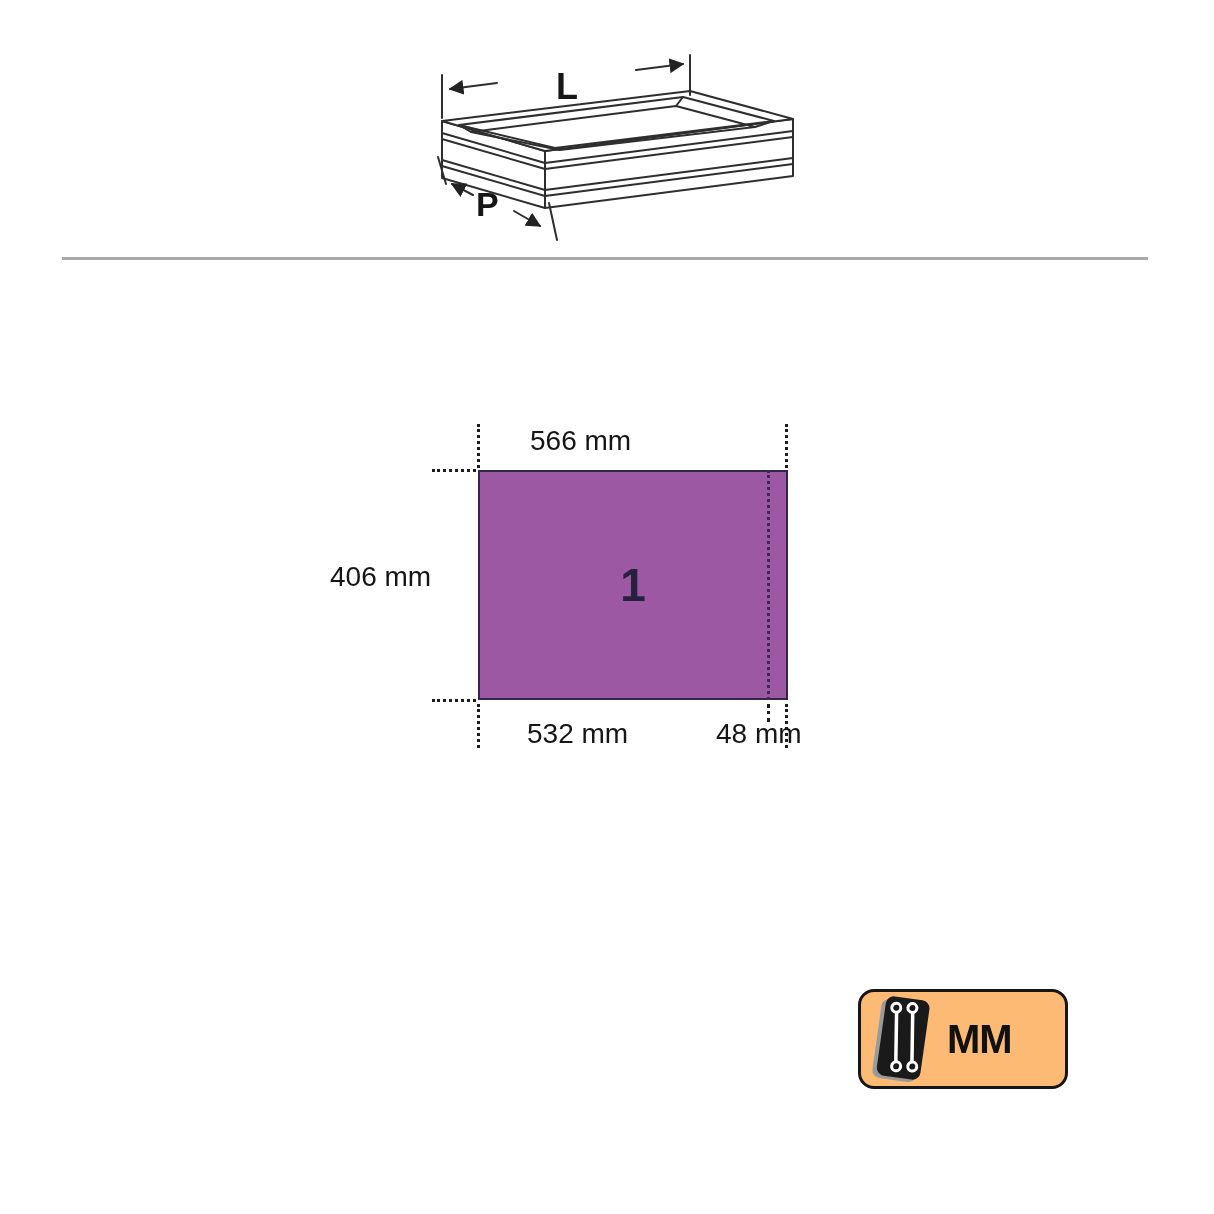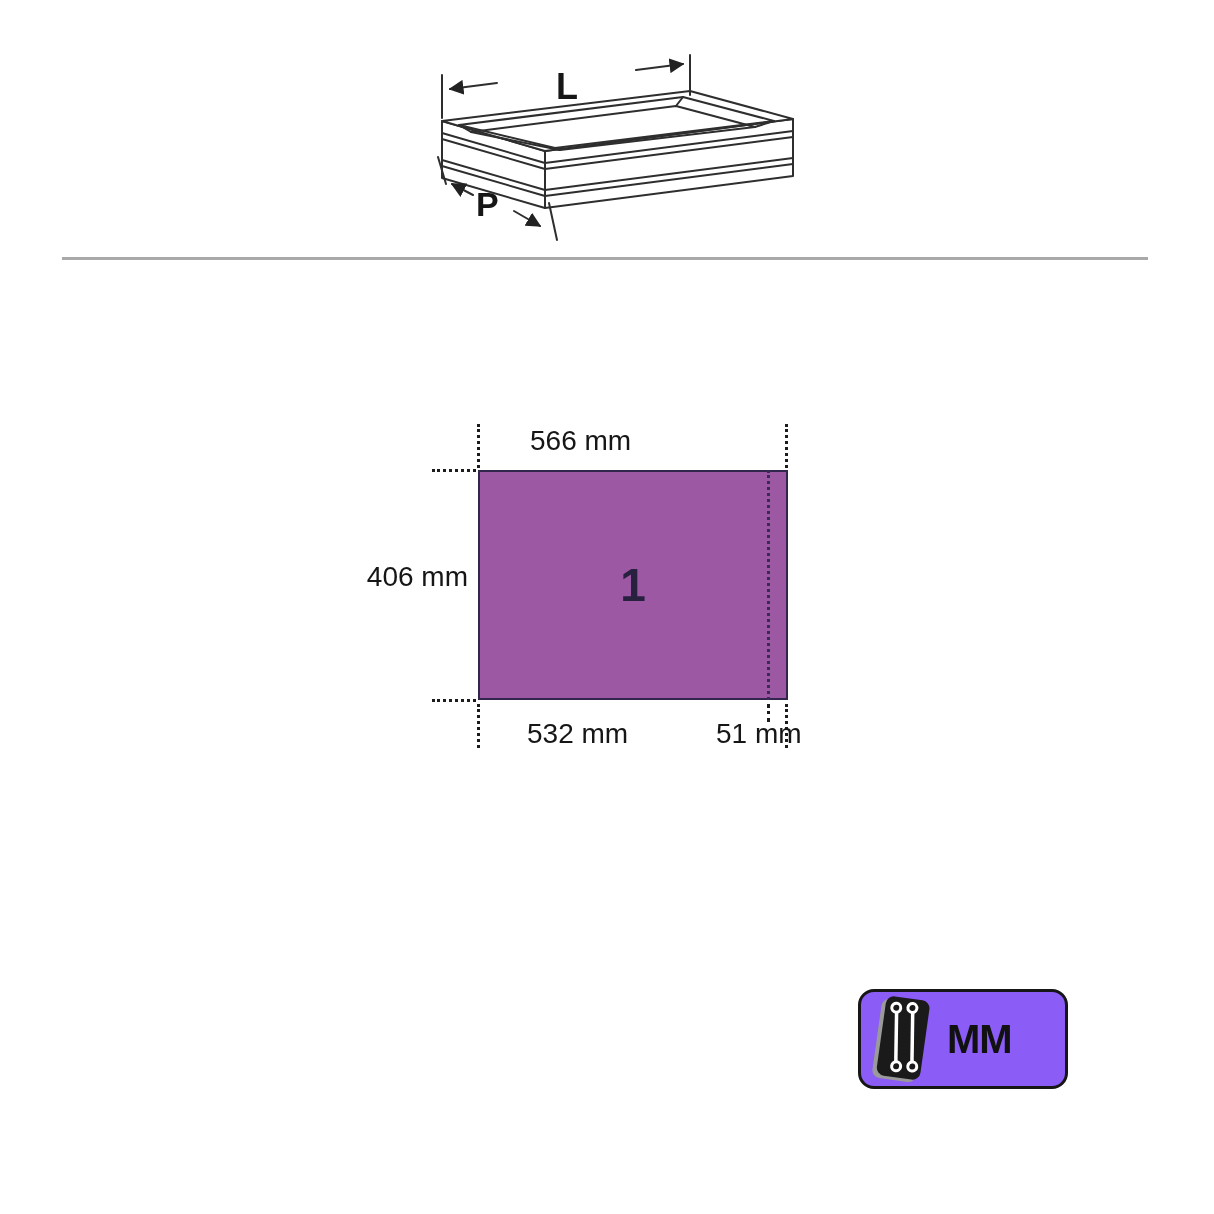--- a/index.html
+++ b/index.html
@@ -16,21 +16,21 @@
 
   
   .dim-text {
     font-size: 28px;
     font-weight: 400;
     color: #161616;
     white-space: nowrap;
     line-height: 30px;
   }
   .center { text-align: left; }
-  .right  { text-align: right; }
+  .right  { }
 
   .dotted-v { width: 0; border-left: 3px dotted #1c1c1c; }
   .dotted-h { height: 0; border-top: 3px dotted #1c1c1c; }
 
   .panel {
     background: #9c58a3;
     border: 2px solid #32264d;
     box-sizing: border-box;
     display: flex;
     align-items: center;
@@ -47,21 +47,21 @@
   }
 
   
   .divider { height: 3px; background: #a9a9a9; }
 
   
   .badge {
     box-sizing: border-box;
     border: 3px solid #161616;
     border-radius: 16px;
-    background: #8b5cf6;
+    background: #fdba74;
     display: flex;
     align-items: center;
     padding-left: 6px;
   }
   .badge-label {
     font-size: 40px;
     font-weight: 700;
     letter-spacing: -1px;
     color: #111111;
     margin-left: 8px;
@@ -141,21 +141,21 @@
     <div class="abs panel-inner-guide" style="left:767px; top:470px; height:230px;"></div>
 
     <div class="abs dim-text right" style="left:330px; top:562px; width:138px;">406 mm</div>
 
     <div class="abs dotted-h" style="left:432px; top:699px; width:44px;"></div>
     <div class="abs dotted-v" style="left:477px; top:704px; height:44px;"></div>
     <div class="abs dotted-v" style="left:767px; top:704px; height:18px;"></div>
     <div class="abs dotted-v" style="left:785px; top:704px; height:44px;"></div>
 
     <div class="abs dim-text center" style="left:527px; top:719px; width:200px;">532 mm</div>
-    <div class="abs dim-text center" style="left:716px; top:719px; width:140px;">51 mm</div>
+    <div class="abs dim-text center" style="left:716px; top:719px; width:140px;">48 mm</div>
   </div>
 
   <div class="abs badge" style="left:858px; top:989px; width:210px; height:100px;">
     <svg width="72" height="94" viewBox="0 0 72 94">
       <g transform="rotate(8 36 47)">
         <rect x="10" y="9" width="44" height="80" rx="8" fill="#9a9a9a"></rect>
         <rect x="14" y="6" width="44" height="80" rx="8" fill="#1a1a1a"></rect>
 
         <circle cx="25" cy="17" r="4.5" fill="none" stroke="#ffffff" stroke-width="3"></circle>
         <line x1="26" y1="22" x2="32" y2="70" stroke="#ffffff" stroke-width="3.5"></line>

